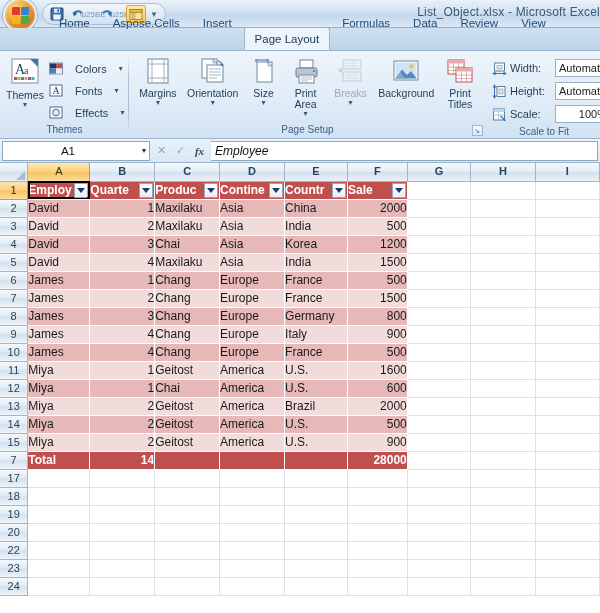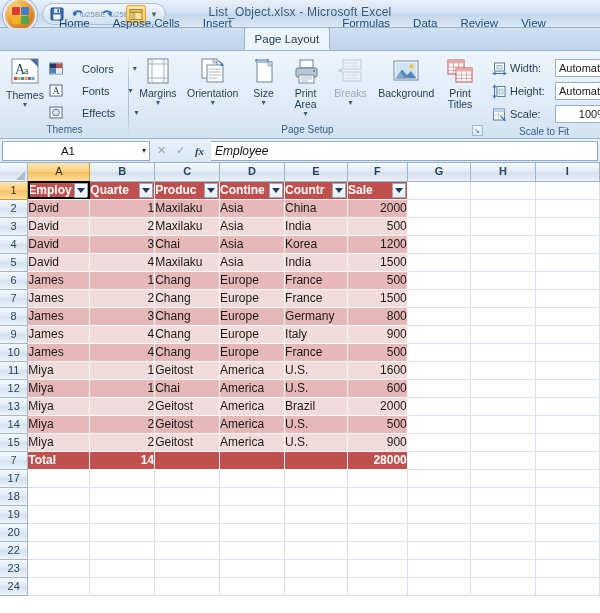--- a/index.html
+++ b/index.html
@@ -49,21 +49,21 @@
   .qatbtn {
     width: 20px; height: 18px; display: flex; align-items: center; justify-content: center;
     border-radius: 2px; cursor: pointer;
   }
   .qatbtn.sel { background: linear-gradient(180deg,#ffe9a8,#ffc558); border:1px solid #d9a43c; }
   .qsep { width:7px; height:18px; display:flex; align-items:center; justify-content:center; color:#7d94ab; font-size:8px;}
   .qatdrop { width: 14px; height: 18px; display:flex; align-items:center; justify-content:center; color:#4a6277; font-size:9px; cursor:pointer;}
 
   .apptitle {
     position: absolute; left: 0; right: 0; top: 5px;
-    text-align: center;
+    text-align: right;
     font-size: 12px; color: #3a5a77;
     letter-spacing: .2px;
     pointer-events: none;
   }
 
   
   .tabstrip {
     position: relative; height: 23px;
     background: linear-gradient(180deg,#cfe0f1 0%, #bed4ea 100%);
     border-bottom: 1px solid #9ab4cf;
@@ -105,21 +105,21 @@
     width: 54px; display: flex; flex-direction: column; align-items: center;
     padding-top: 2px; cursor: pointer; border-radius: 3px;
     color: #1f3c55; font-size: 10.5px; text-align: center; line-height: 11px;
   }
   .bigbtn .lbl { margin-top: 1px; }
   .bigbtn .car { font-size: 8px; line-height: 7px; color:#36597c; }
   .bigbtn.dis { color: #9aabba; }
 
   .smallrow { display: flex; flex-direction: column; justify-content: flex-start; gap: 1px; padding-top: 3px; }
   .smallbtn {
-    display: flex; align-items: center; gap: 18px;
+    display: flex; align-items: center; gap: 11px;
     height: 21px; padding: 0 3px; border-radius: 3px;
     cursor: pointer; color: #1f3c55; font-size: 11px; white-space: nowrap;
   }
   .smallbtn .car { font-size: 8px; color: #36597c; margin-left: 1px;}
 
   .sfrow { display: flex; align-items: center; height: 22px; gap: 3px; }
   .sflabel { width: 42px; font-size: 11px; color: #1f3c55; }
   .sfinput {
     width: 56px; height: 18px; line-height: 16px;
     border: 1px solid #9ab0c4; background: #fff;

